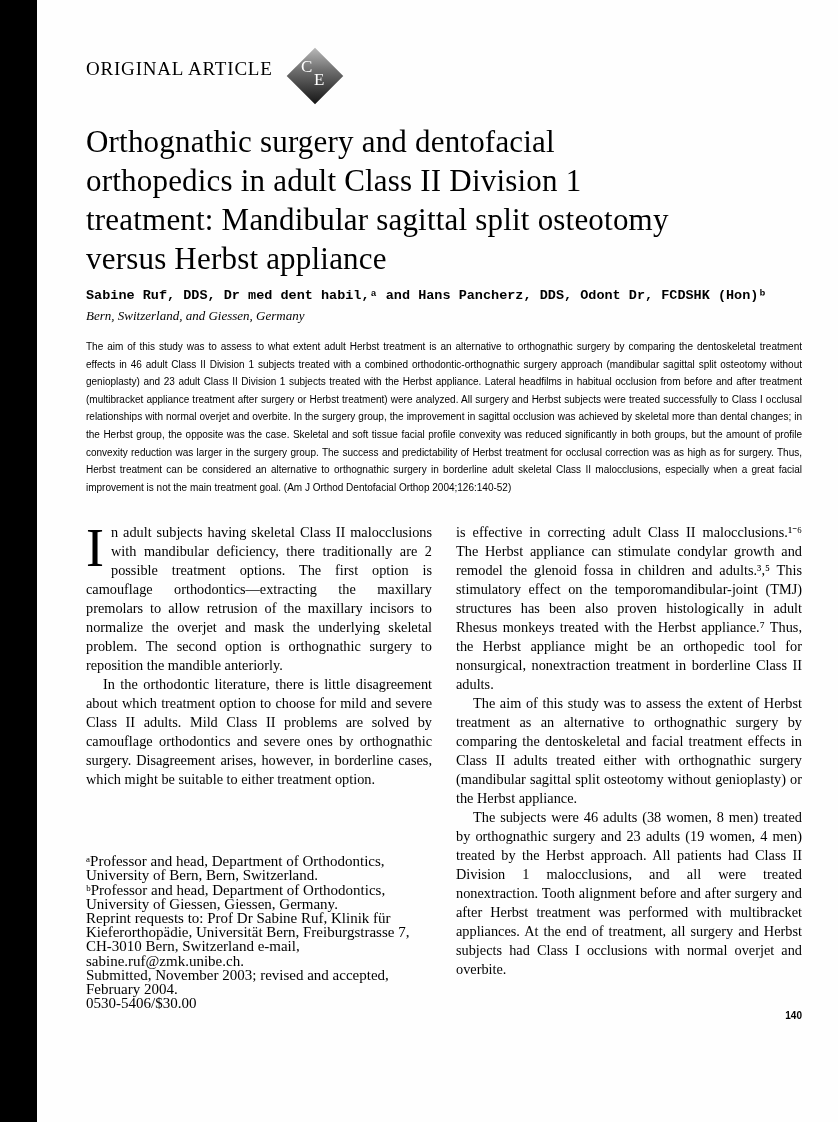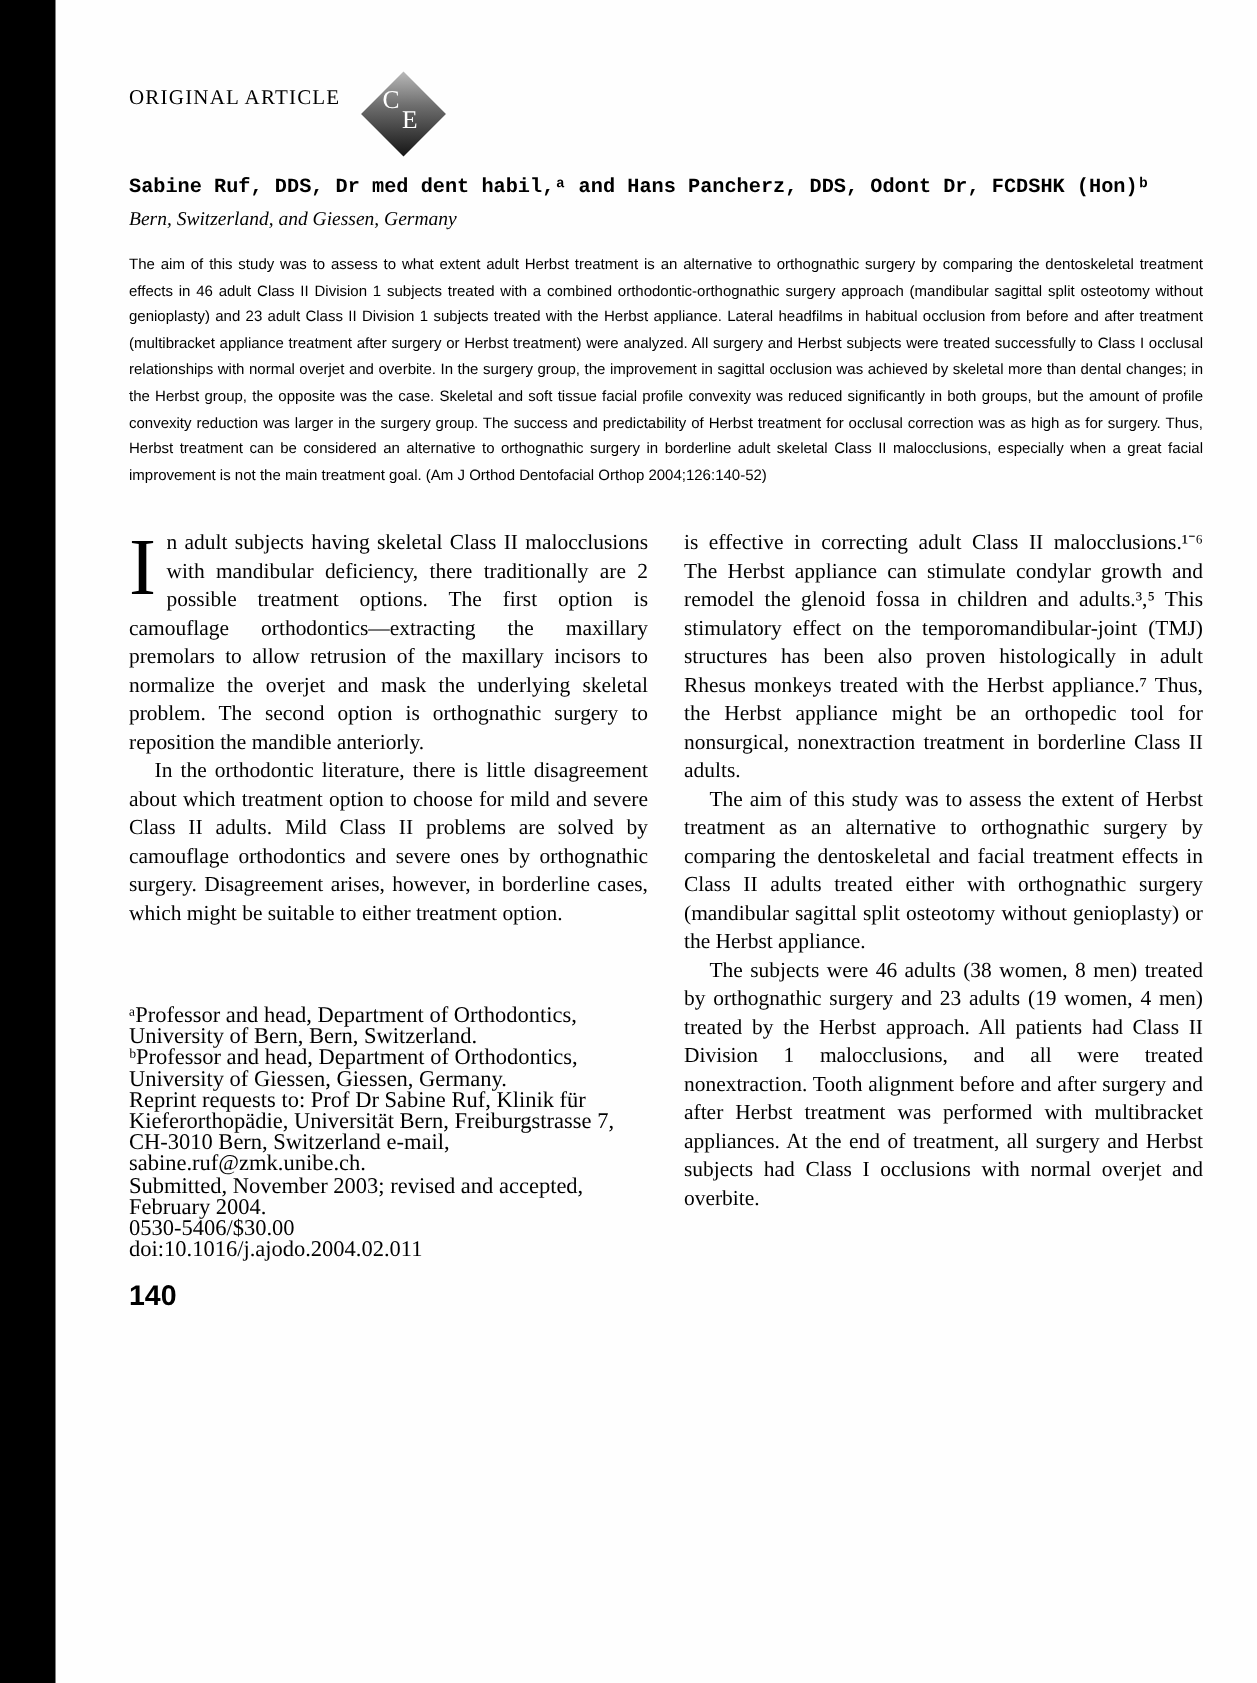--- a/index.html
+++ b/index.html
@@ -23,21 +23,21 @@
     left: 86px; top: 0;
     width: 716px;
   }
   .kicker-row {
     margin-top: 50px;
     height: 58px;
     display: flex;
     align-items: flex-start;
   }
   .kicker {
-    font-size: 14px;
+    font-size: 19px;
     letter-spacing: 0.8px;
     padding-top: 8px;
     font-family: Liberation Serif, serif;
   }
   .ce-diamond {
     width: 40px; height: 40px;
     margin-left: 22px;
     margin-top: 6px;
     transform: rotate(45deg);
     background: linear-gradient(135deg, #b9b9b9 0%, #6e6e6e 40%, #151515 100%);
@@ -111,63 +111,68 @@
   }
   .fn { margin: 0; }
   .section-heading {
     margin: 14px 0 6px 0;
     font-family: "Liberation Sans", sans-serif;
     font-size: 13px;
     font-weight: bold;
     letter-spacing: 0.2px;
   }
   .page-number {
-    margin-top: 14px;
     font-family: "Liberation Sans", sans-serif;
     font-weight: bold;
-    font-size: 19px;
+    font-size: 10px;
+    text-align: right;
   }
 </style>
 </head>
 <body>
 
 <div class="sheet">
   <div class="edge-bar"></div>
 
   <div class="content">
 
     <div class="kicker-row">
       <span class="kicker">ORIGINAL ARTICLE</span>
       <span class="ce-diamond">
         <span class="ce-letters">
           <span class="ce-c">C</span>
           <span class="ce-e">E</span>
         </span>
       </span>
     </div>
 
+    <h1 class="title">
+      <span class="tl">Orthognathic surgery and dentofacial</span>
+      <span class="tl">orthopedics in adult Class II Division 1</span>
+      <span class="tl">treatment: Mandibular sagittal split osteotomy</span>
+      <span class="tl">versus Herbst appliance</span>
+    </h1>
 
     <div class="authors">Sabine Ruf, DDS, Dr med dent habil,ᵃ and Hans Pancherz, DDS, Odont Dr, FCDSHK (Hon)ᵇ</div>
     <div class="affiliation">Bern, Switzerland, and Giessen, Germany</div>
 
     <p class="abstract">The aim of this study was to assess to what extent adult Herbst treatment is an alternative to orthognathic surgery by comparing the dentoskeletal treatment effects in 46 adult Class II Division 1 subjects treated with a combined orthodontic-orthognathic surgery approach (mandibular sagittal split osteotomy without genioplasty) and 23 adult Class II Division 1 subjects treated with the Herbst appliance. Lateral headfilms in habitual occlusion from before and after treatment (multibracket appliance treatment after surgery or Herbst treatment) were analyzed. All surgery and Herbst subjects were treated successfully to Class I occlusal relationships with normal overjet and overbite. In the surgery group, the improvement in sagittal occlusion was achieved by skeletal more than dental changes; in the Herbst group, the opposite was the case. Skeletal and soft tissue facial profile convexity was reduced significantly in both groups, but the amount of profile convexity reduction was larger in the surgery group. The success and predictability of Herbst treatment for occlusal correction was as high as for surgery. Thus, Herbst treatment can be considered an alternative to orthognathic surgery in borderline adult skeletal Class II malocclusions, especially when a great facial improvement is not the main treatment goal. (Am J Orthod Dentofacial Orthop 2004;126:140-52)</p>
 
     <div class="columns">
 
       <div class="col col-left">
         <p class="body-p"><span class="dropcap">I</span><span>n adult subjects having skeletal Class II malocclusions with mandibular deficiency, there traditionally are 2 possible treatment options. The first option is camouflage orthodontics—extracting the maxillary premolars to allow retrusion of the maxillary incisors to normalize the overjet and mask the underlying skeletal problem. The second option is orthognathic surgery to reposition the mandible anteriorly.</span></p>
         <p class="body-p indent">In the orthodontic literature, there is little disagreement about which treatment option to choose for mild and severe Class II adults. Mild Class II problems are solved by camouflage orthodontics and severe ones by orthognathic surgery. Disagreement arises, however, in borderline cases, which might be suitable to either treatment option.</p>
 
         <div class="footnotes">
           <p class="fn">ᵃProfessor and head, Department of Orthodontics, University of Bern, Bern, Switzerland.</p>
           <p class="fn">ᵇProfessor and head, Department of Orthodontics, University of Giessen, Giessen, Germany.</p>
           <p class="fn">Reprint requests to: Prof Dr Sabine Ruf, Klinik für Kieferorthopädie, Universität Bern, Freiburgstrasse 7, CH-3010 Bern, Switzerland e-mail, sabine.ruf@zmk.unibe.ch.</p>
           <p class="fn">Submitted, November 2003; revised and accepted, February 2004.</p>
           <p class="fn">0530-5406/$30.00</p>
-          <p class="fn">doi:10.1016/j.ajodo.2004.02.011</p>
         </div>
       </div>
 
       <div class="col col-right">
         <p class="body-p">is effective in correcting adult Class II malocclusions.¹⁻⁶ The Herbst appliance can stimulate condylar growth and remodel the glenoid fossa in children and adults.³,⁵ This stimulatory effect on the temporomandibular-joint (TMJ) structures has been also proven histologically in adult Rhesus monkeys treated with the Herbst appliance.⁷ Thus, the Herbst appliance might be an orthopedic tool for nonsurgical, nonextraction treatment in borderline Class II adults.</p>
         <p class="body-p indent">The aim of this study was to assess the extent of Herbst treatment as an alternative to orthognathic surgery by comparing the dentoskeletal and facial treatment effects in Class II adults treated either with orthognathic surgery (mandibular sagittal split osteotomy without genioplasty) or the Herbst appliance.</p>
         <p class="body-p indent">The subjects were 46 adults (38 women, 8 men) treated by orthognathic surgery and 23 adults (19 women, 4 men) treated by the Herbst approach. All patients had Class II Division 1 malocclusions, and all were treated nonextraction. Tooth alignment before and after surgery and after Herbst treatment was performed with multibracket appliances. At the end of treatment, all surgery and Herbst subjects had Class I occlusions with normal overjet and overbite.</p>
       </div>
 
     </div>

